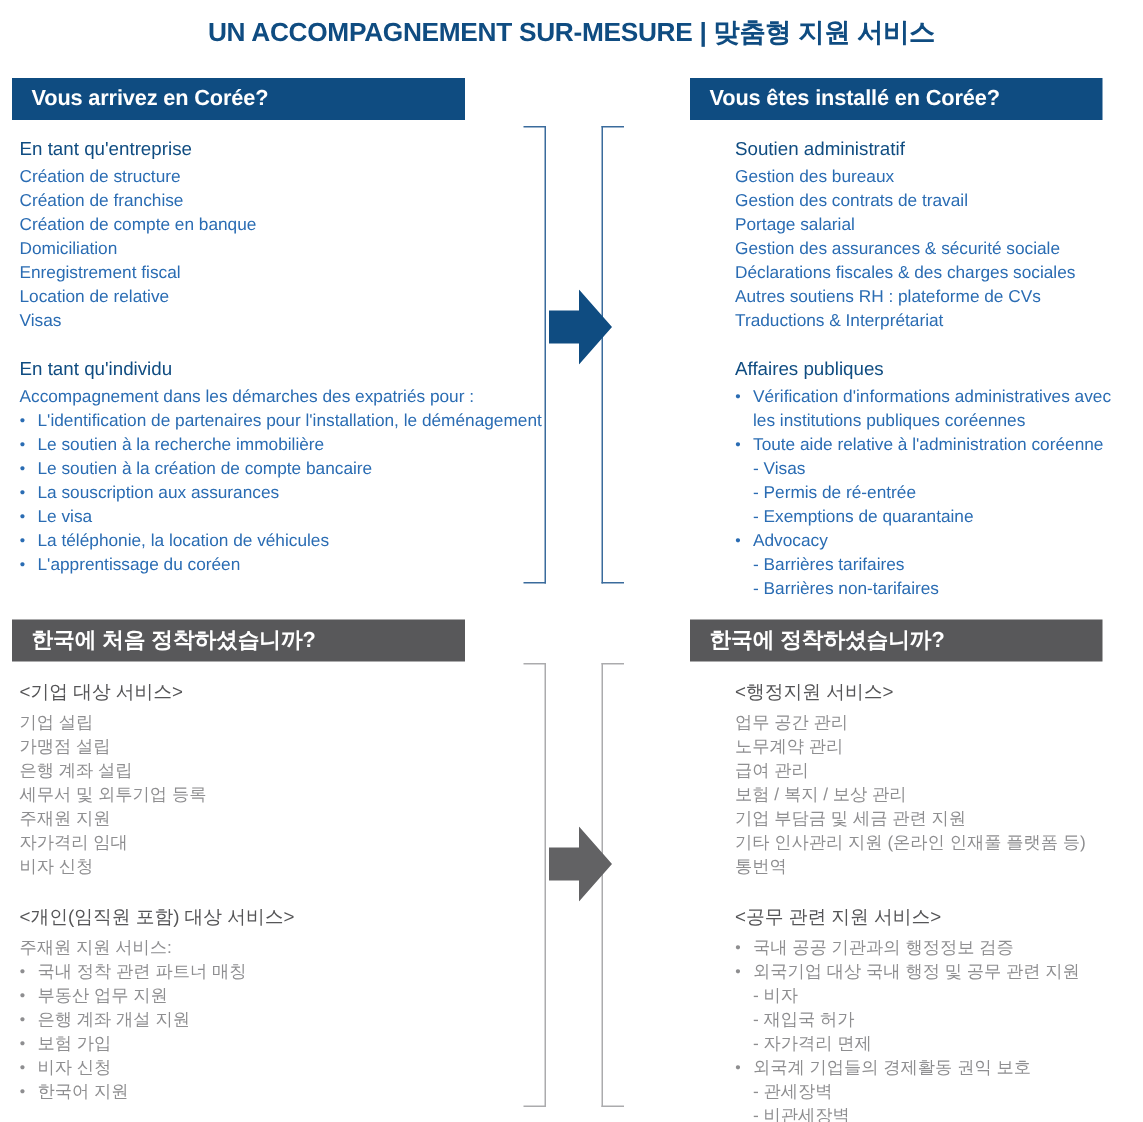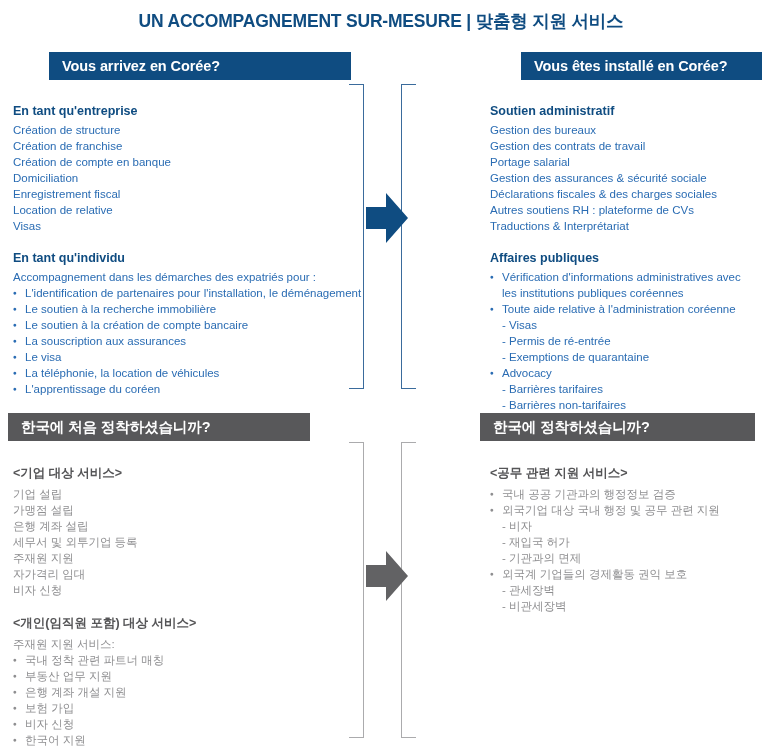--- a/index.html
+++ b/index.html
@@ -8,32 +8,32 @@
     font-family:"Liberation Sans","DejaVu Sans",sans-serif;
   }
   .title {
     position:absolute; top:9px; left:0; right:0; text-align:center;
     font-size:17.5px; font-weight:bold; letter-spacing:-0.2px; color:var(--navy);
   }
   .bar {
     position:absolute; height:28px; line-height:28px; box-sizing:border-box;
     padding-left:13px; color:#ffffff; font-weight:bold; font-size:14.5px; letter-spacing:-0.1px;
   }
-  .bar.navy { background:var(--navy);margin-left:41px; }
+  .bar.navy { background:var(--navy); }
   .bar.gray { background:var(--gray-bar); }
   .bar.fr { top:52px; } .bar.kr { top:413px; }
-  .bar.l { left:8px; width:302px; } .bar.r { left:480px; width:275px; }
+  .bar.l { left:8px; width:302px; } .bar.r { left:460px; width:275px; }
 
   .col { position:absolute; }
   .col.l { left:13px; width:348px; }
   .col.r { left:490px; width:268px; }
   .col.fr { top:92px; } .col.kr { top:453px; }
 
   .group + .group { margin-top:17px; }
-  .group-heading { font-size:12.5px; font-weight:bold; margin-bottom:4px; white-space:nowrap;margin-top:12px; }
+  .group-heading { font-size:12.5px; font-weight:normal; margin-bottom:4px; white-space:nowrap; }
   .col.french .group-heading { color:var(--navy); }
   .col.korean .group-heading { color:var(--gray-heading); }
   .group-intro, .li { font-size:11.5px; line-height:16px; white-space:nowrap; }
   .col.french .group-intro, .col.french .li { color:var(--blue-text); }
   .col.korean .group-intro, .col.korean .li { color:var(--gray-text); }
   .col.r .li.bullet { white-space:normal; }
   .li.bullet { position:relative; padding-left:12px; }
   .li.bullet .dot { position:absolute; left:0; top:0; font-size:6.5px; }
   .li.sub, .li.cont { padding-left:12px; }
 
@@ -154,27 +154,39 @@
           <div class="li bullet"><span class="dot">●</span><span>은행 계좌 개설 지원</span></div>
           <div class="li bullet"><span class="dot">●</span><span>보험 가입</span></div>
           <div class="li bullet"><span class="dot">●</span><span>비자 신청</span></div>
           <div class="li bullet"><span class="dot">●</span><span>한국어 지원</span></div>
         </div>
     </div>
   </div>
 
   <div class="col r kr korean">
     <div class="group">
+      <div class="group-heading">&lt;행정지원 서비스&gt;</div>
+      <div>
+          <div class="li plain">업무 공간 관리</div>
+          <div class="li plain">노무계약 관리</div>
+          <div class="li plain">급여 관리</div>
+          <div class="li plain">보험 / 복지 / 보상 관리</div>
+          <div class="li plain">기업 부담금 및 세금 관련 지원</div>
+          <div class="li plain">기타 인사관리 지원 (온라인 인재풀 플랫폼 등)</div>
+          <div class="li plain">통번역</div>
+        </div>
+    </div>
+    <div class="group">
       <div class="group-heading">&lt;공무 관련 지원 서비스&gt;</div>
       <div>
           <div class="li bullet"><span class="dot">●</span><span>국내 공공 기관과의 행정정보 검증</span></div>
           <div class="li bullet"><span class="dot">●</span><span>외국기업 대상 국내 행정 및 공무 관련 지원</span></div>
           <div class="li sub">- 비자</div>
           <div class="li sub">- 재입국 허가</div>
-          <div class="li sub">- 기관과의 면제</div>
+          <div class="li sub">- 자가격리 면제</div>
           <div class="li bullet"><span class="dot">●</span><span>외국계 기업들의 경제활동 권익 보호</span></div>
           <div class="li sub">- 관세장벽</div>
           <div class="li sub">- 비관세장벽</div>
         </div>
     </div>
   </div>
 
   <div class="bracket close kr"></div>
   <div class="bracket open kr"></div>
   <svg class="arrow kr" viewBox="0 0 42 50">

